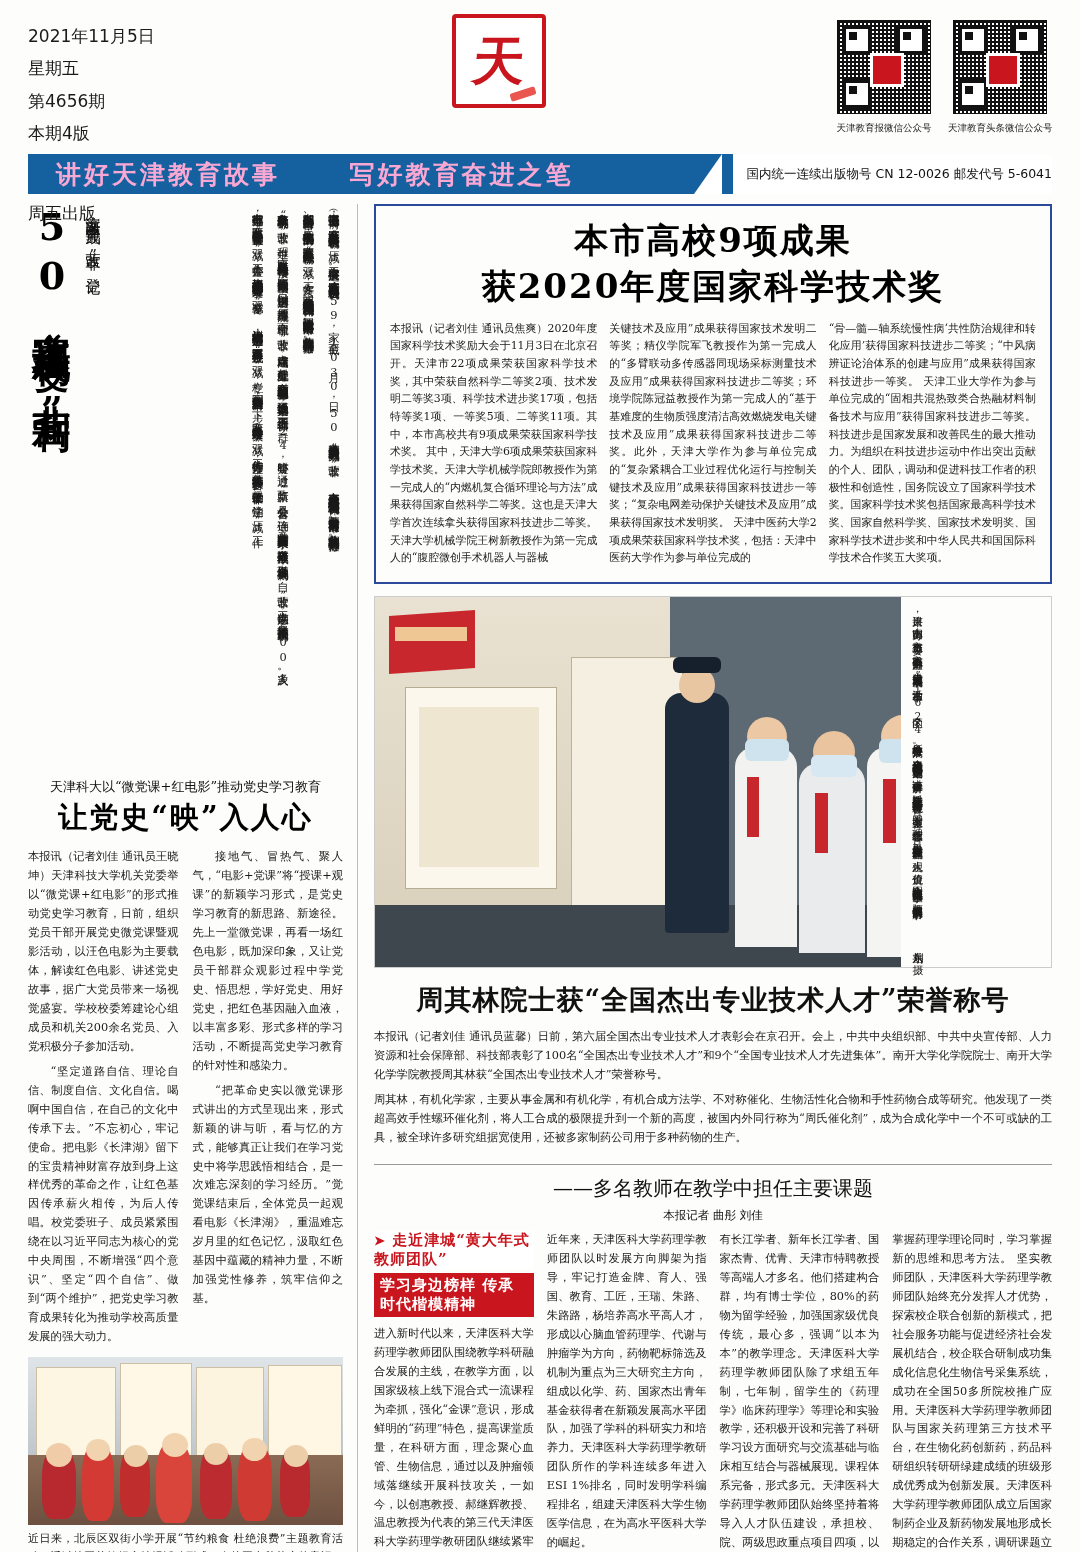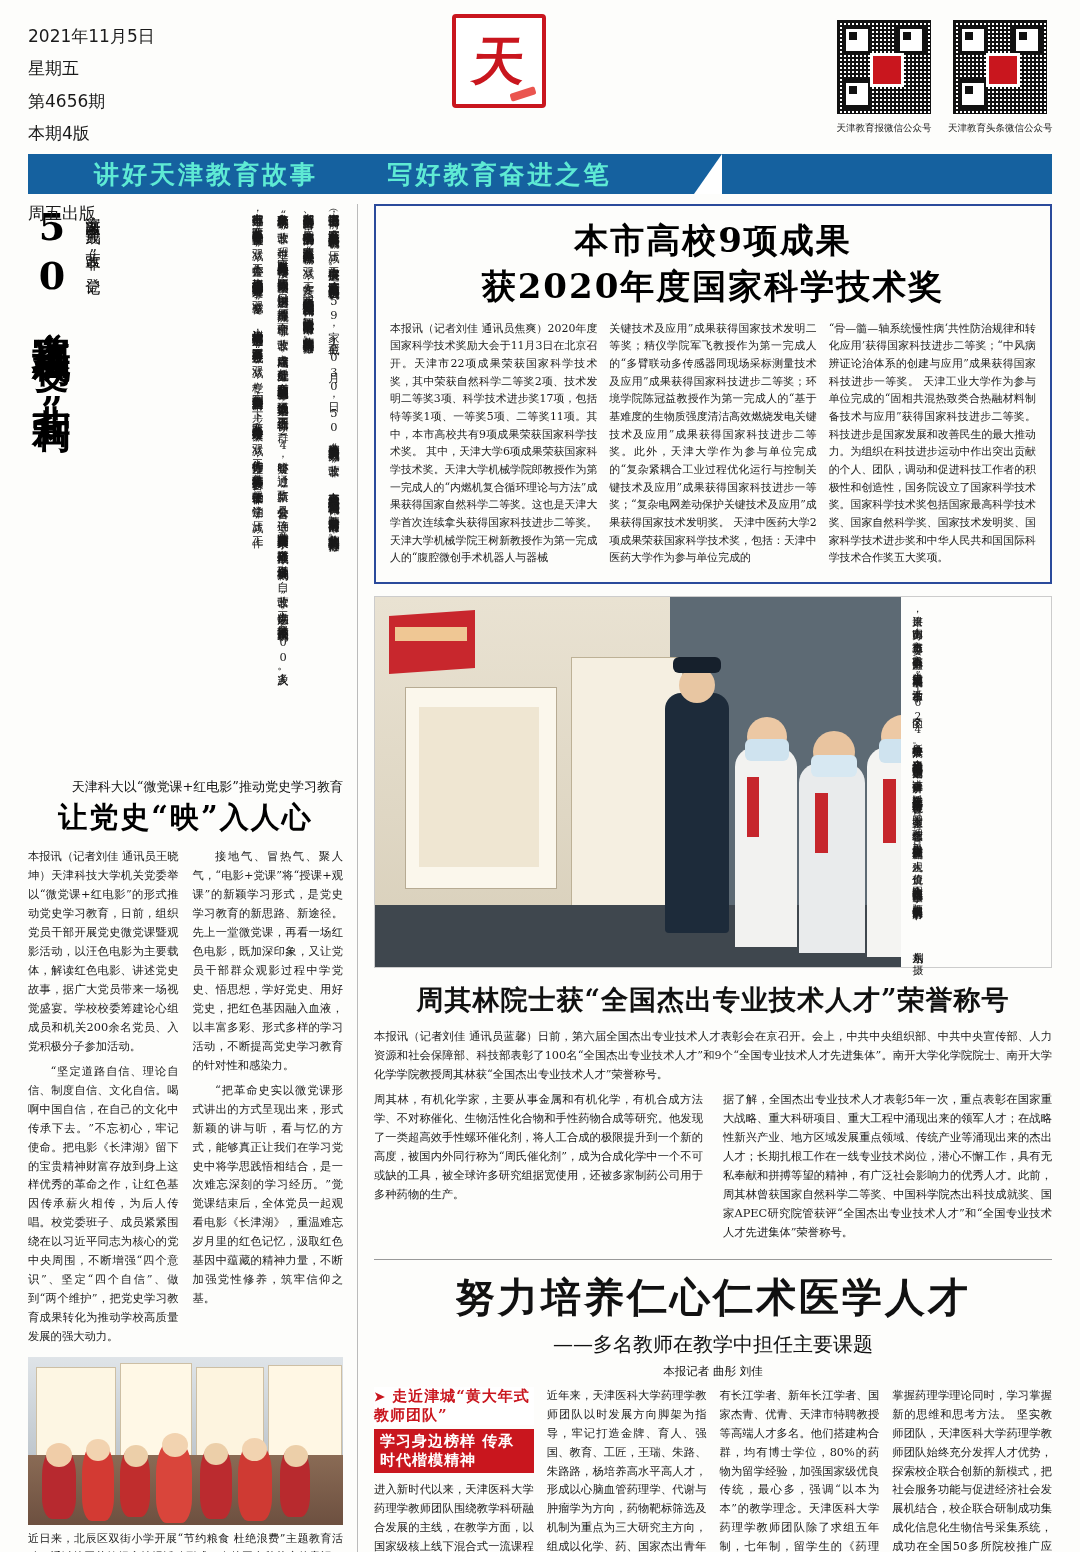--- a/index.html
+++ b/index.html
@@ -47,22 +47,22 @@
   .qr .fin.tl{top:4px;left:4px;} .qr .fin.tr{top:4px;right:4px;} .qr .fin.bl{bottom:4px;left:4px;}
   .qr .fin i{display:block;width:8px;height:8px;background:#111;margin:3px;}
   .qr .ctr{position:absolute;left:32px;top:32px;width:28px;height:28px;background:#c9161e;border:3px solid #fff;}
   .qr-cap{font-size:9.5px;margin-top:8px;color:#222;white-space:nowrap;}
 
   
   .slogan-bar{
     margin:4px 28px 0 28px;height:40px;background:#15619f;position:relative;display:flex;align-items:center;
   }
   .slogan-bar .txt{
-    color:#5eead4;font-family:"DejaVu Serif","Liberation Serif",serif;font-weight:700;font-size:25px;
-    letter-spacing:3px;padding-left:66px;white-space:nowrap;
+    color:#f9a8d4;font-family:"DejaVu Serif","Liberation Serif",serif;font-weight:700;font-size:25px;
+    letter-spacing:3px;padding-left:28px;white-space:nowrap;
   }
   .slogan-bar .gap{display:inline-block;width:46px;}
   .slogan-bar .right{
     position:absolute;right:0;top:0;height:40px;background:#fff;display:flex;align-items:center;
     padding-left:14px;font-size:12.5px;color:#111;white-space:nowrap;
   }
   .slogan-bar .notch{position:absolute;right:330px;top:0;width:0;height:0;border-top:40px solid transparent;border-right:28px solid #fff;}
 
   
   .content{display:flex;padding:10px 28px 0 28px;box-sizing:border-box;gap:0;}
@@ -82,21 +82,21 @@
   }
   .vhead .body-cols{
     display:flex;flex-direction:row-reverse;gap:7px;flex:1;
   }
   .vcol{
     writing-mode:vertical-rl;text-orientation:upright;font-size:11.4px;line-height:1.62;
     height:560px;color:#1a1a1a;letter-spacing:.4px;text-align:justify;
     font-family:"DejaVu Serif","Liberation Serif",serif;
   }
 
-  .kicker{font-size:13px;text-align:right;margin:14px 0 2px;color:#111;font-family:"DejaVu Serif","Liberation Serif",serif;}
+  .kicker{font-size:13px;text-align:center;margin:14px 0 2px;color:#111;font-family:"DejaVu Serif","Liberation Serif",serif;}
   .h2{
     font-family:"DejaVu Serif","Liberation Serif",serif;font-weight:700;font-size:29px;text-align:center;
     letter-spacing:2px;margin:2px 0 10px;color:#000;
   }
   .ptext{
     font-size:11.3px;line-height:1.68;text-align:justify;color:#1a1a1a;
     font-family:"DejaVu Serif","Liberation Serif",serif;
   }
   .ptext p{margin:0 0 6px;text-indent:2em;}
   .ptext p.lead{text-indent:0;}
@@ -214,20 +214,21 @@
     </div>
   </div>
 
   <div class="slogan-bar">
     <div class="txt">
       <span>讲好天津教育故事</span>
       <span class="gap"></span>
       <span>写好教育奋进之笔</span>
     </div>
     <div class="notch"></div>
+    <div class="right">国内统一连续出版物号 CN 12-0026  邮发代号 5-6041</div>
   </div>
 
   <div class="content">
 
     <div class="col-left">
 
       <div class="vhead">
         <div class="main">50家培训机构变“非营利”</div>
         <div class="sub">滨海新区率先完成“营改非”登记</div>
         <div class="body-cols">
@@ -340,28 +341,24 @@
       </div>
 
       <div class="h3">周其林院士获“全国杰出专业技术人才”荣誉称号</div>
       <div class="ptext">
         <p class="lead">本报讯（记者刘佳 通讯员蓝馨）日前，第六届全国杰出专业技术人才表彰会在京召开。会上，中共中央组织部、中共中央宣传部、人力资源和社会保障部、科技部表彰了100名“全国杰出专业技术人才”和9个“全国专业技术人才先进集体”。南开大学化学院院士、南开大学化学学院教授周其林获“全国杰出专业技术人才”荣誉称号。</p>
       </div>
       <div class="ptext" style="display:flex;gap:20px;">
         <div style="flex:1;">
             <p class="lead">周其林，有机化学家，主要从事金属和有机化学，有机合成方法学、不对称催化、生物活性化合物和手性药物合成等研究。他发现了一类超高效手性螺环催化剂，将人工合成的极限提升到一个新的高度，被国内外同行称为“周氏催化剂”，成为合成化学中一个不可或缺的工具，被全球许多研究组据宽使用，还被多家制药公司用于多种药物的生产。</p>
           </div>
-        <div style="flex:1;">
-            <p class="lead">据了解，全国杰出专业技术人才表彰5年一次，重点表彰在国家重大战略、重大科研项目、重大工程中涌现出来的领军人才；在战略性新兴产业、地方区域发展重点领域、传统产业等涌现出来的杰出人才；长期扎根工作在一线专业技术岗位，潜心不懈工作，具有无私奉献和拼搏等望的精神，有广泛社会影响力的优秀人才。此前，周其林曾获国家自然科学二等奖、中国科学院杰出科技成就奖、国家APEC研究院管获评“全国杰出专业技术人才”和“全国专业技术人才先进集体”荣誉称号。</p>
-          </div>
       </div>
 
       <div class="rule"></div>
 
-      <div class="h-big">努力培养仁心仁术医学人才</div>
       <div class="h-sub">——多名教师在教学中担任主要课题</div>
       <div class="byline">本报记者 曲彤 刘佳</div>
 
       <div style="display:flex;gap:13px;">
         <div style="flex:1;">
           <div class="redlabel">
             <div class="l1">
               <span class="arrow">➤</span>
               <span>走近津城“黄大年式教师团队”</span>
             </div>

